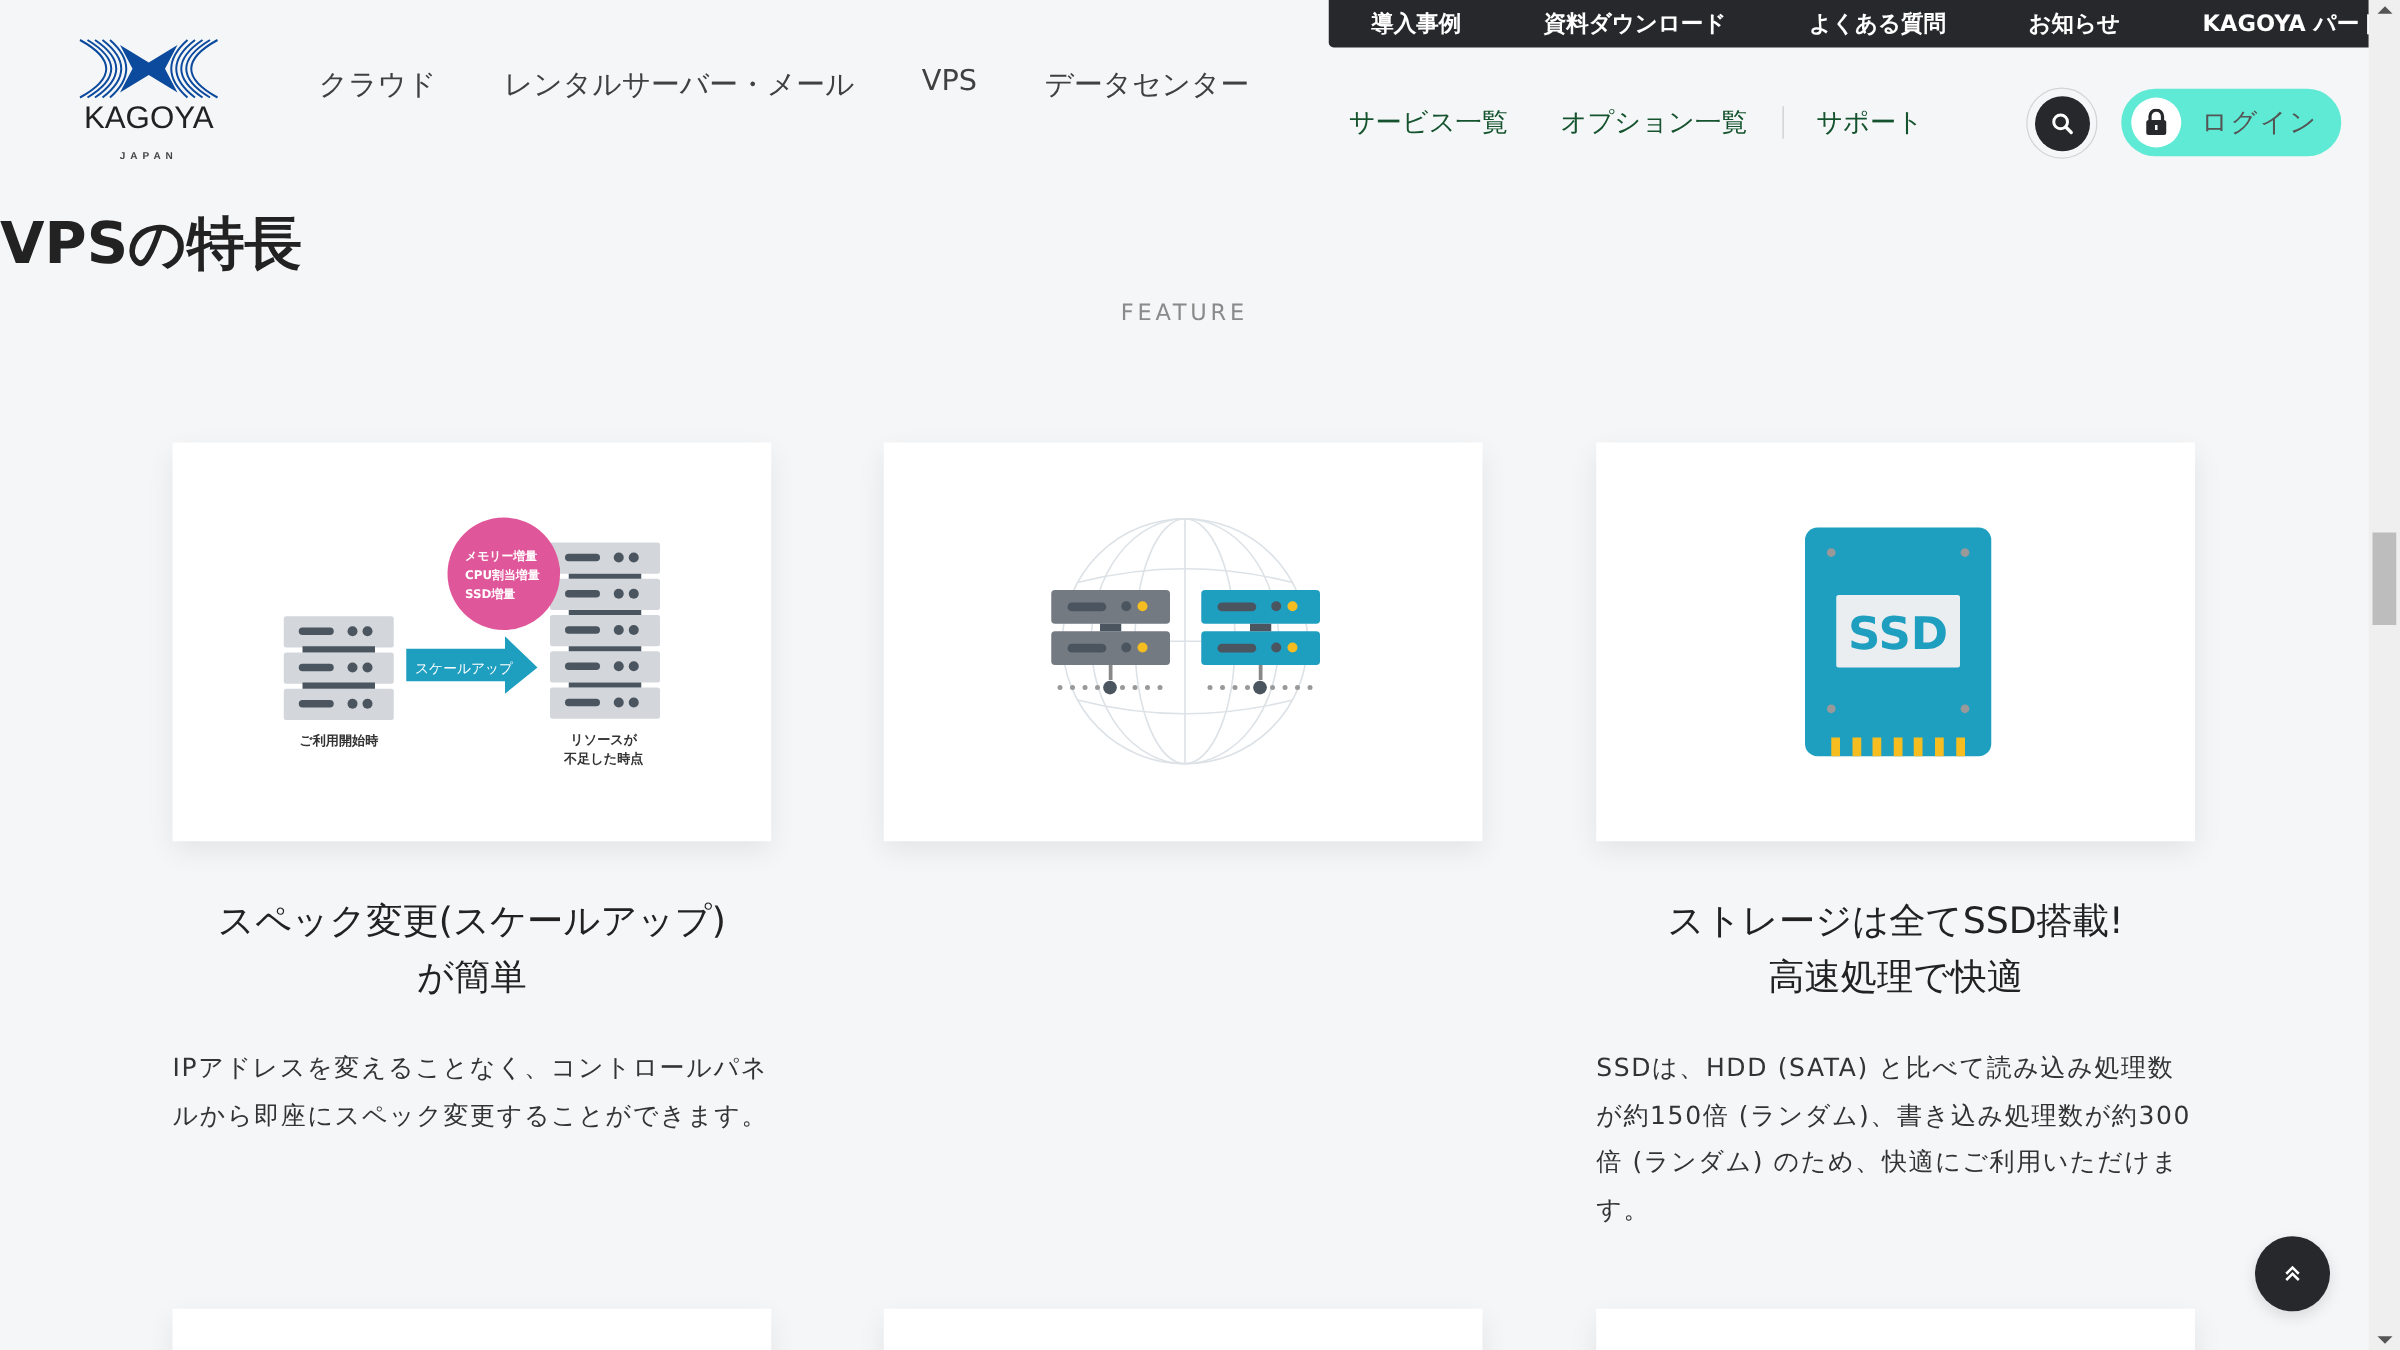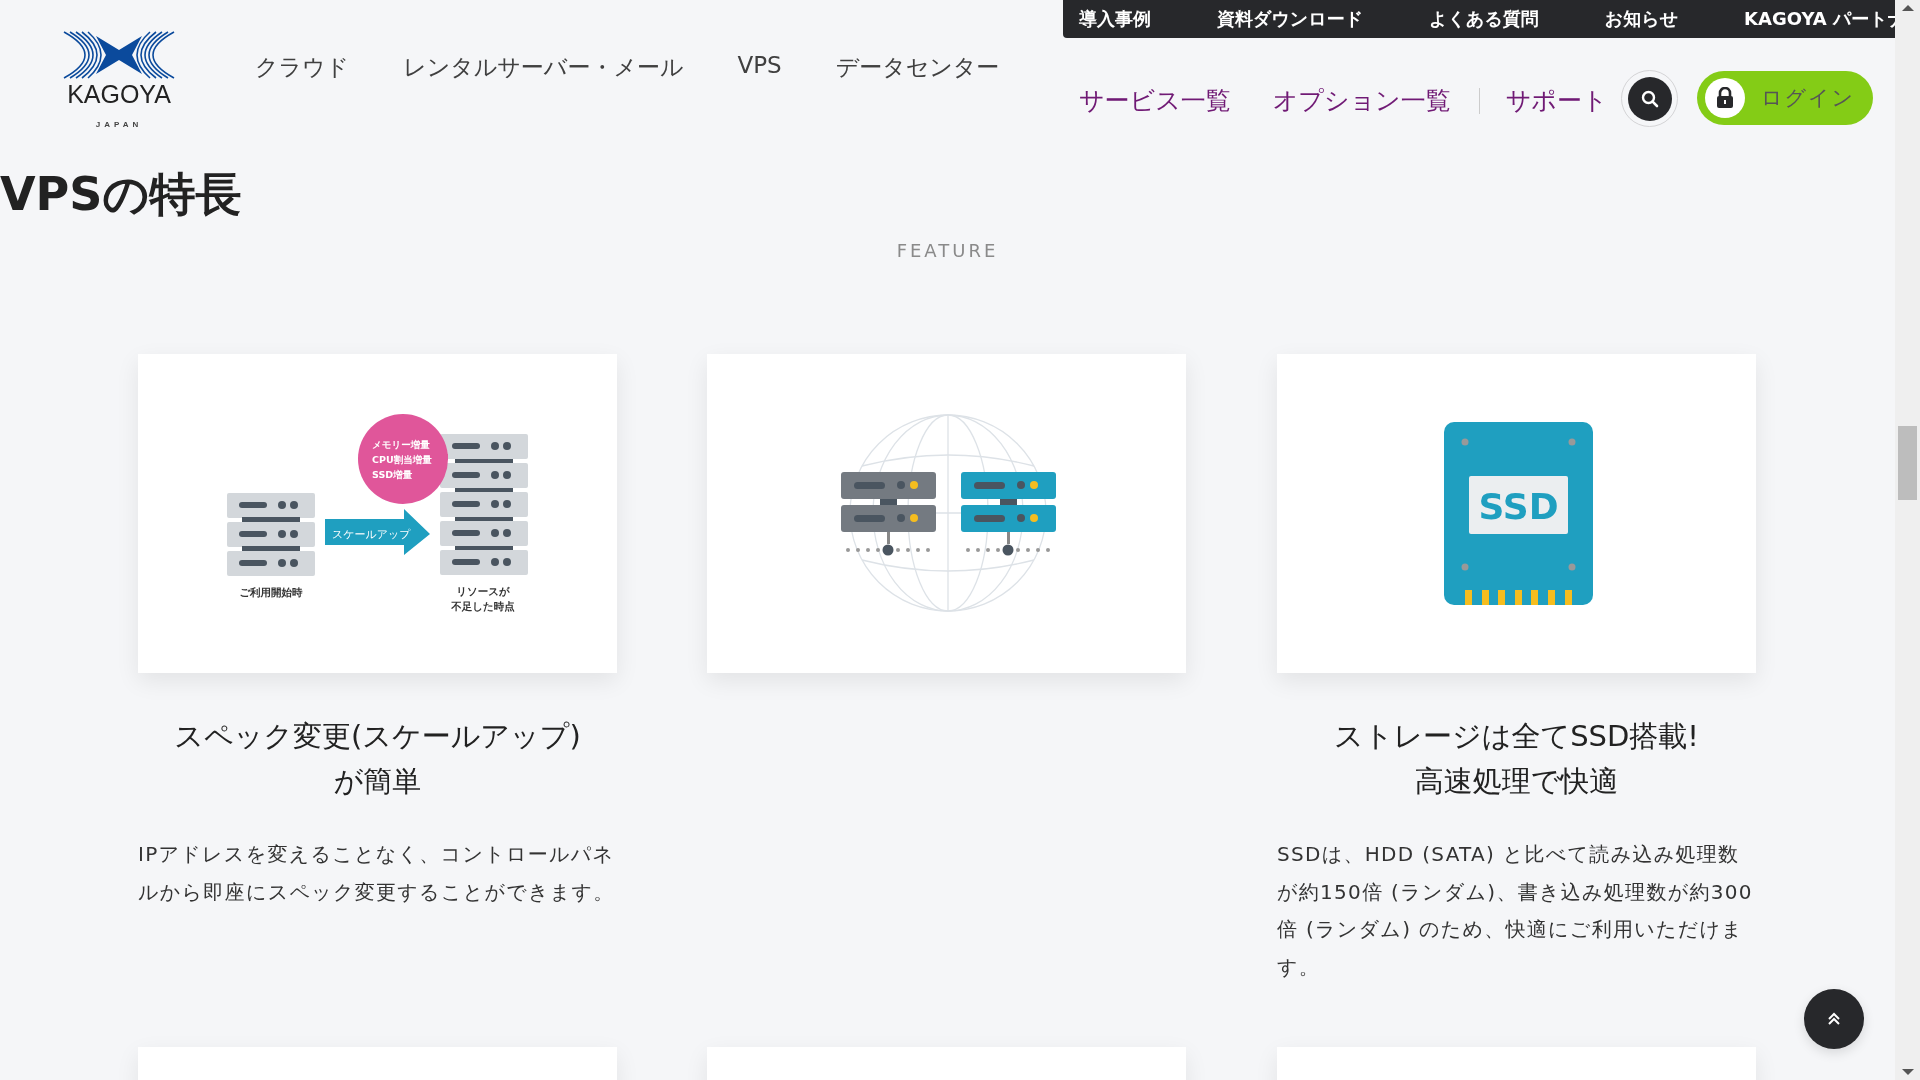--- a/index.html
+++ b/index.html
@@ -17,36 +17,36 @@
   .logo-text { position: absolute; left: 0; top: 50px; width: 126px; text-align: center;
     font-family: "Liberation Sans", sans-serif; font-size: 25px; color: #222; letter-spacing: 0px; font-weight: 400; }
   .logo-sub { position: absolute; left: 0; top: 90px; width: 126px; text-align: center;
     font-size: 8px; letter-spacing: 4px; color: #444; font-family: "Liberation Sans", sans-serif; font-weight: bold; }
 
   .main-nav { position: absolute; left: 255px; top: 52px; display: flex; gap: 0; }
   .main-nav a { font-size: 23px; color: #404040; text-decoration: none; margin-right: 54px; white-space: nowrap; }
 
   .top-bar { position: absolute; left: 1063px; top: 0; width: 832px; height: 38px;
     background: #27282b; border-bottom-left-radius: 4px; display: flex; align-items: center;
-    padding-left: 16px; gap: 12px; }
+    padding-left: 34px; gap: 12px; }
   .top-bar a { color: #fff; font-size: 18px; text-decoration: none; white-space: nowrap; font-weight: 600; }
   .top-bar .sep { width: 1px; height: 18px; background: #555; margin: 0 21px; }
 
   .sub-nav { position: absolute; left: 1079px; top: 84px; display: flex; align-items: center; }
-  .sub-nav a { font-size: 25px; color: #701a75; text-decoration: none; white-space: nowrap; text-align: right; }
+  .sub-nav a { font-size: 21px; color: #14532d; text-decoration: none; white-space: nowrap; text-align: right; }
   .sub-nav .gap { width: 42px; }
   .sub-nav .sep { width: 1px; height: 26px; background: #ccc; margin: 0 26px 0 28px; }
 
   .search-btn { position: absolute; left: 1621px; top: 70px; width: 57px; height: 57px; border-radius: 50%;
     border: 1px solid #d4d4d6; background: #f5f6f8; display: flex; align-items: center; justify-content: center; cursor: pointer; }
   .search-btn .inner { width: 44px; height: 44px; border-radius: 50%; background: #27282b;
     display: flex; align-items: center; justify-content: center; }
 
   .login-btn { position: absolute; left: 1697px; top: 71px; width: 176px; height: 54px; border-radius: 27px;
-    background: #84cc16; display: flex; align-items: center; padding-left: 8px; cursor: pointer; }
+    background: #5eead4; display: flex; align-items: center; padding-left: 8px; cursor: pointer; }
   .login-btn .lock-wrap { width: 40px; height: 40px; border-radius: 50%; background: #fff;
     display: flex; align-items: center; justify-content: center; }
   .login-btn span.label { font-size: 21px; color: #555; margin-left: 16px; letter-spacing: 2px; }
 
   
   .section-title { position: absolute; left: 0; top: 164px; width: 1895px; 
     font-size: 46px; font-weight: 600; color: #222; }
   .section-sub { position: absolute; left: 0; top: 240px; width: 1895px; text-align: center;
     font-size: 18px; letter-spacing: 3px; color: #8a8a8a; }
 

